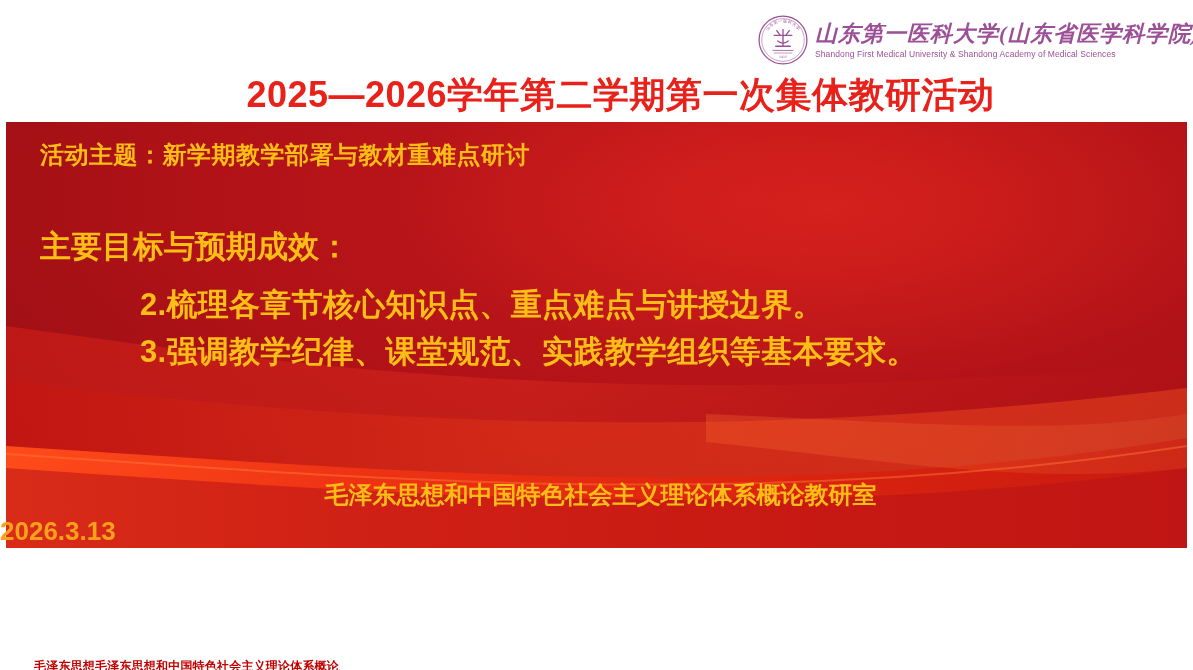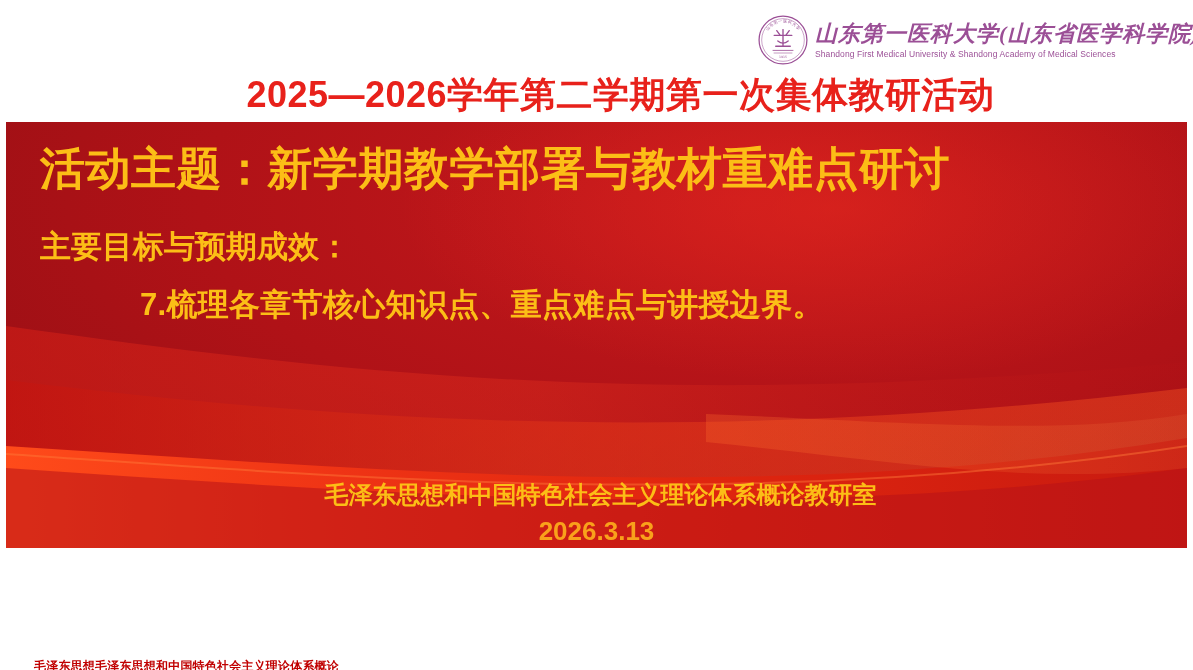--- a/index.html
+++ b/index.html
@@ -42,39 +42,39 @@
     position:absolute;left:30%;top:-25%;width:80%;height:90%;
     background:radial-gradient(ellipse at center, rgba(230,40,30,.55) 0%, rgba(210,30,25,0) 65%);
     pointer-events:none;
   }
   
   .wave{position:absolute;left:0;bottom:0;width:100%;height:230px;pointer-events:none;}
 
   
   .topic{
     position:absolute;left:40px;top:139px;
-    font-size:45px;font-weight:bold;color:#fcbe16;white-space:nowrap;
+    font-size:24px;font-weight:bold;color:#fcbe16;white-space:nowrap;
     letter-spacing:.5px;
   }
   .goal-head{
     position:absolute;left:40px;top:226px;
     font-size:31px;font-weight:bold;color:#fcbe16;white-space:nowrap;
   }
   .goal-list{position:absolute;left:140px;top:281px;}
   .goal-item{
     font-size:31px;font-weight:bold;color:#fcbe16;white-space:nowrap;
     line-height:47px;letter-spacing:.3px;
   }
 
   .dept{
     position:absolute;left:4px;top:479px;width:1193px;text-align:center;
     font-size:24px;font-weight:bold;color:#fcbe16;white-space:nowrap;
   }
   .date{
-    position:absolute;left:0;top:516px;width:1193px;text-align:center;
+    position:absolute;left:0;top:516px;width:1193px;text-align:left;
     font-size:26px;font-weight:bold;color:#f9a11b;white-space:nowrap;
   }
 
   
   .footer{
     position:absolute;left:34px;top:624px;
     font-size:12px;font-weight:bold;color:#c00000;white-space:nowrap;
     letter-spacing:.2px;
     margin-top:34px;
   }
@@ -153,21 +153,22 @@
       <path d="M0,136 C330,158 740,196 1181,128" fill="none" stroke="#ff7d3a" stroke-opacity=".45" stroke-width="2"></path>
     </svg>
 
   </div>
 
   <div class="topic">活动主题：新学期教学部署与教材重难点研讨</div>
 
   <div class="goal-head">主要目标与预期成效：</div>
 
   <div class="goal-list">
-    <div class="goal-item">7.梳理各章节核心知识点、重点难点与讲授边界。</div>
+    <div class="goal-item">2.梳理各章节核心知识点、重点难点与讲授边界。</div>
+    <div class="goal-item">3.强调教学纪律、课堂规范、实践教学组织等基本要求。</div>
   </div>
 
   <div class="dept">毛泽东思想和中国特色社会主义理论体系概论教研室</div>
   <div class="date">2026.3.13</div>
 
   <div class="footer">毛泽东思想毛泽东思想和中国特色社会主义理论体系概论</div>
 
 </div>
 
 </body></html>

